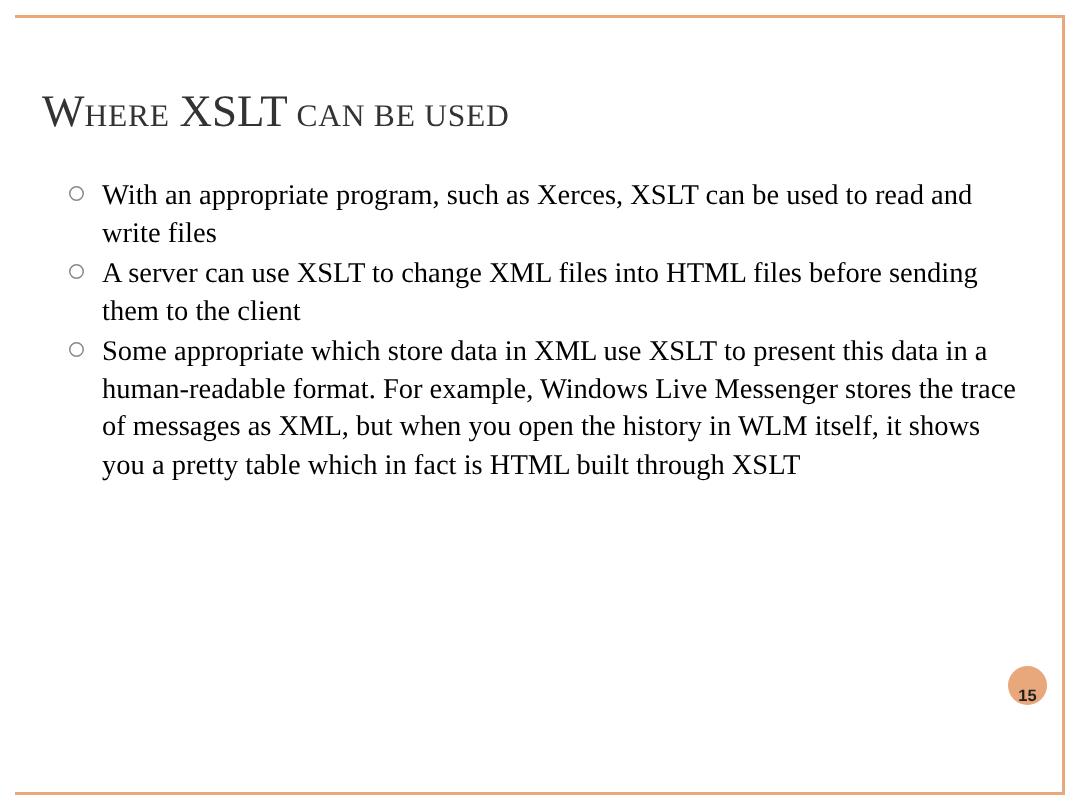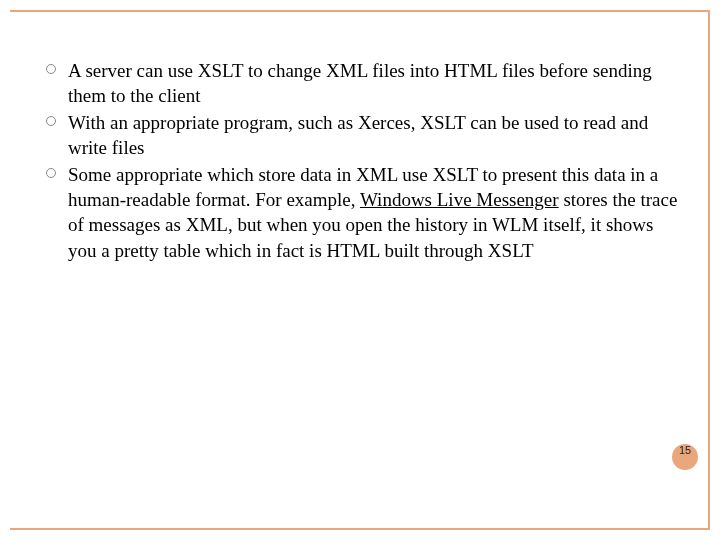--- a/index.html
+++ b/index.html
@@ -63,55 +63,59 @@
   }
   .bullet-icon {
     position: absolute;
     left: 0;
     top: 6px;
     width: 10px;
     height: 10px;
     border: 1.5px solid #888;
     border-radius: 50%;
   }
-  .underline { text-decoration: underline; }
+  .underline { }
   .page-num {
     position: absolute;
     right: 22px;
     bottom: 70px;
     width: 26px;
     height: 26px;
     background: #e8a87c;
     border-radius: 50%;
     display: flex;
-    align-items: flex-start;
+    align-items: flex-end;
     justify-content: center;
     font-family: Arial, sans-serif;
     font-size: 11px;
-    font-weight: normal;
+    font-weight: bold;
     color: #222;
   }
 </style>
 </head>
 <body>
 
 <div class="frame-top"></div>
 <div class="frame-right"></div>
 <div class="frame-bottom"></div>
 
 <div class="content">
+  <h1 class="title">
+    <span class="cap">W</span><span class="sc">HERE</span>
+    <span class="cap">XSLT</span><span class="sc"> CAN BE USED</span>
+  </h1>
 
   <ul class="bullets">
     <li>
       <span class="bullet-icon"></span>
-      <span>A server can use XSLT to change XML files into HTML files before sending them to the client</span>
+      <span>With an appropriate program, such as Xerces, XSLT can be used to read and write files</span>
     </li>
     <li>
       <span class="bullet-icon"></span>
-      <span>With an appropriate program, such as Xerces, XSLT can be used to read and write files</span>
+      <span>A server can use XSLT to change XML files into HTML files before sending them to the client</span>
     </li>
     <li>
       <span class="bullet-icon"></span>
       <span>Some appropriate which store data in XML use XSLT to present this data in a human-readable format. For example, </span><span class="underline">Windows Live Messenger</span><span> stores the trace of messages as XML, but when you open the history in WLM itself, it shows you a pretty table which in fact is HTML built through XSLT</span>
     </li>
   </ul>
 </div>
 
 <div class="page-num">
   <span>15</span>

